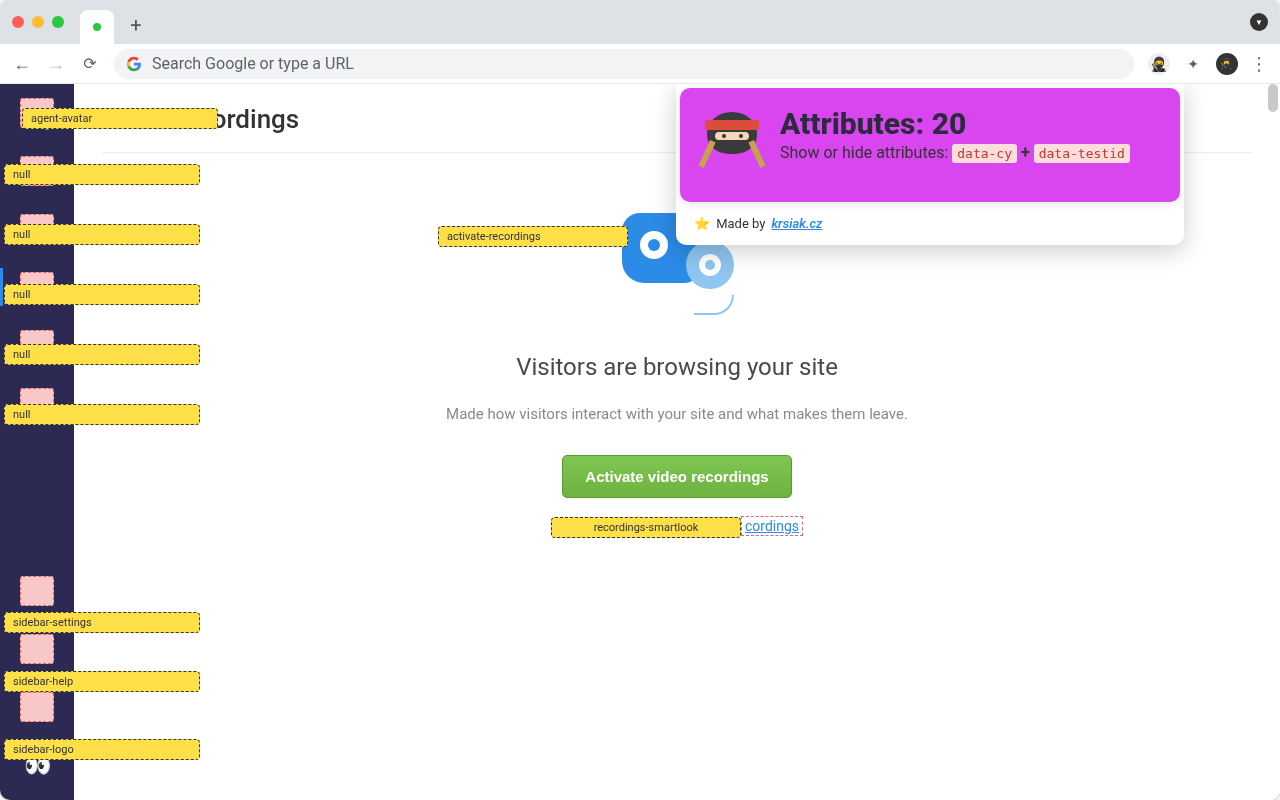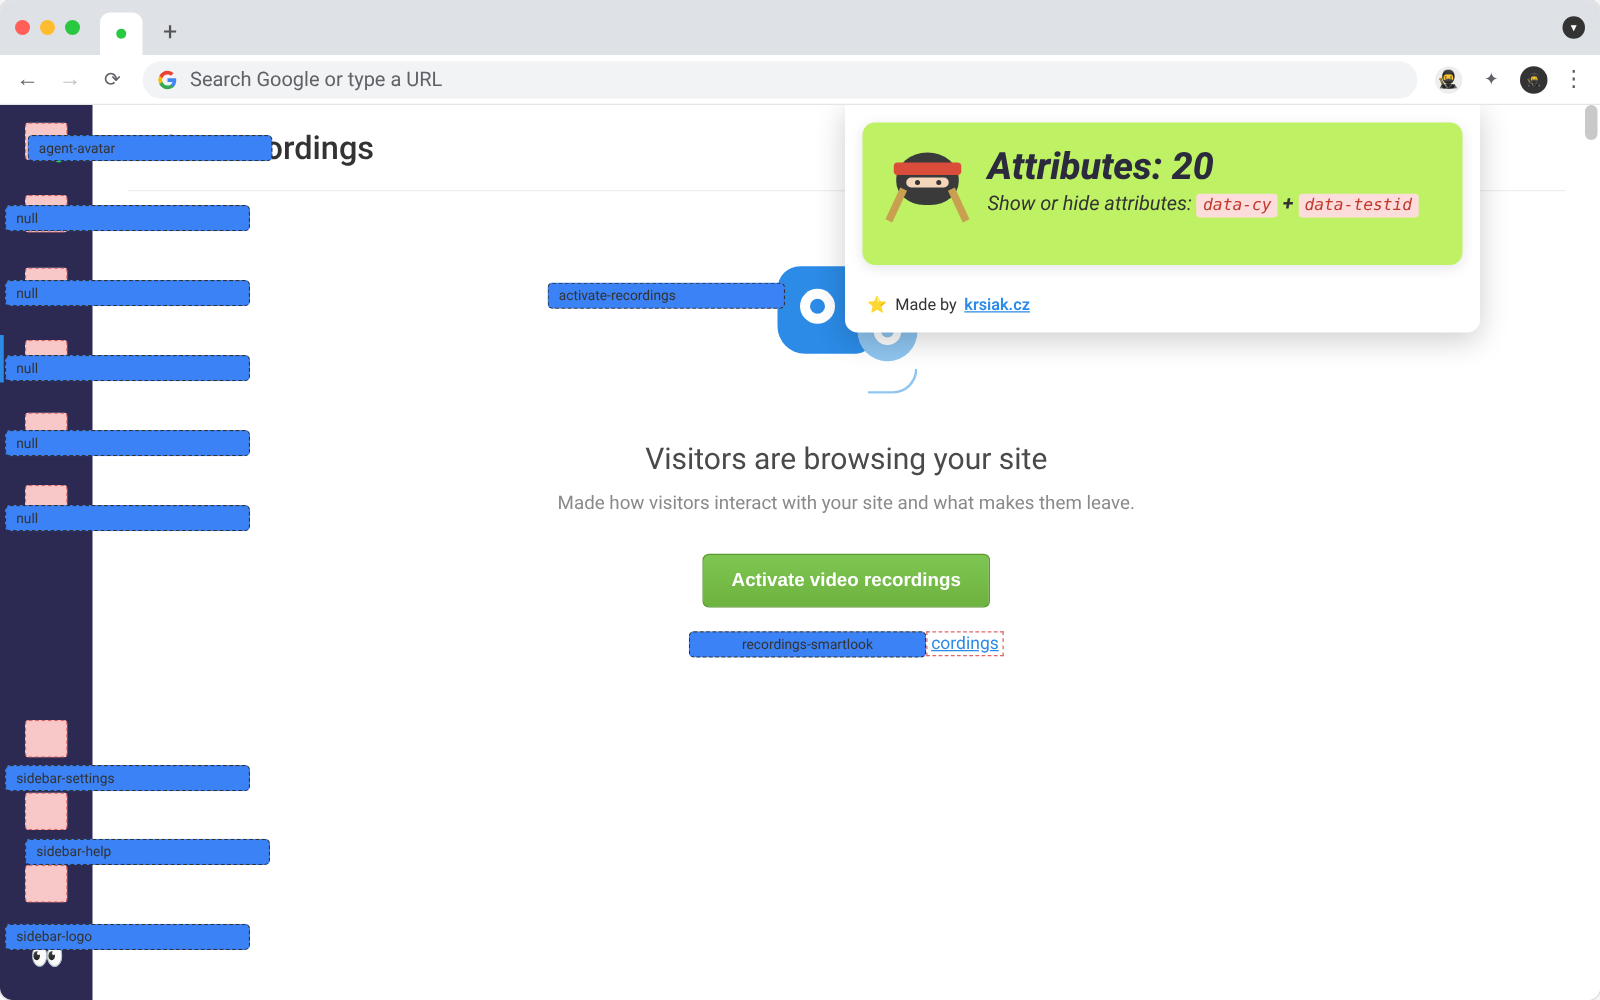--- a/index.html
+++ b/index.html
@@ -130,21 +130,21 @@
 .indicator-dot {
   position: absolute;
   width: 10px; height: 10px; border-radius: 50%;
   background: #28c840; border: 2px solid #2c2a52;
   left: 42px; top: 38px;
 }
 
 
 .tag {
   position: absolute;
-  background: #3b82f6;
+  background: #fde047;
   border: 1px dashed #333;
   border-radius: 4px;
   padding: 3px 8px;
   font-size: 11px;
   color: #333;
   white-space: nowrap;
   z-index: 5;
   min-width: 196px;
 }
 .tag.small { min-width: auto; }
@@ -195,21 +195,21 @@
 .camera-side::before {
   content:""; position:absolute; width:22px; height:22px; background:#fff; border-radius:50%; left:13px; top:13px;
 }
 .camera-side::after {
   content:""; position:absolute; width:10px; height:10px; background:#8fc5f0; border-radius:50%; left:19px; top:19px;
 }
 .squiggle {
   position:absolute; width:40px; height:20px; border:2px solid #8fc5f0; border-top:none; border-left:none; border-radius: 0 0 20px 0;
   right: 8px; bottom: 8px;
 }
-.hero h2 { font-size: 24px; font-weight: 400; color: #4a4a4a; margin-bottom: 12px;}
+.hero h2 { font-size: 24px; font-weight: 400; color: #4a4a4a; margin-bottom: 24px;}
 .hero p { font-size: 15px; color: #8a8a8a; margin-bottom: 32px;}
 .cta {
   display: inline-block;
   background: #6eb23f;
   background: linear-gradient(#7ec653, #6eb23f);
   color: #fff;
   font-weight: 600;
   padding: 12px 22px;
   border-radius: 5px;
   border: 1px solid #5a9a30;
@@ -226,26 +226,25 @@
   top: 0;
   right: 96px;
   width: 508px;
   background: #fff;
   border-radius: 0 0 10px 10px;
   box-shadow: 0 6px 24px rgba(0,0,0,0.2);
   z-index: 20;
   overflow: hidden;
 }
 .ext-card {
-  margin: 14px;
-  background: #bef264;
+  margin: 4px;
+  background: #d946ef;
   border-radius: 10px;
   box-shadow: 0 2px 10px rgba(0,0,0,0.1);
   padding: 18px 20px;
-  font-style: italic;
 }
 .ext-head { display: flex; align-items: flex-start; gap: 16px; margin-bottom: 14px;}
 .ninja {
   width: 64px; height: 64px; flex-shrink: 0;
   position: relative;
 }
 .ninja-head {
   width: 50px; height: 42px; background: #3a3a3a; border-radius: 50% 50% 45% 45%;
   position: absolute; left: 7px; top: 6px;
 }
@@ -282,21 +281,21 @@
   background: #f2f2f2; color: #aaa;
 }
 .toggle-btn.active { background: #e74c3c; color: #fff; }
 .ext-footer {
   padding: 10px 18px 14px;
   font-size: 13px; color: #333;
   display: flex; align-items: center; gap: 6px;
   border-top: 0;
 }
 .star { color: #f1c40f; }
-.ext-footer a { color: #2b8be6; font-weight: 600; }
+.ext-footer a { color: #2b8be6; font-weight: 600; font-style: italic; }
 
 
 .scroll-stub {
   position: absolute; right: 2px; top: 0; width: 10px; height: 28px;
   background: #c9c9c9; border-radius: 5px;
 }
 
 </style>
 </head>
 <body>
@@ -381,21 +380,21 @@
     </div>
 
     <div class="tag" style="left:22px; top:24px;">agent-avatar</div>
     <div class="tag" style="left:4px;  top:80px;">null</div>
     <div class="tag" style="left:4px;  top:140px;">null</div>
     <div class="tag" style="left:4px;  top:200px;">null</div>
     <div class="tag" style="left:4px;  top:260px;">null</div>
     <div class="tag" style="left:4px;  top:320px;">null</div>
 
     <div class="tag" style="left:4px; top:528px;">sidebar-settings</div>
-    <div class="tag" style="left:20px; top:587px;">sidebar-help</div>
+    <div class="tag" style="left:4px; top:587px;">sidebar-help</div>
     <div class="tag" style="left:4px; top:645px;margin-top:10px;">sidebar-logo</div>
 
     <div class="main">
       <div class="page-title">Video recordings</div>
 
       <div style="position:relative;">
         <div class="tag small" style="left:336px; top:-6px; min-width:190px;margin-top:39px;">activate-recordings</div>
       </div>
 
       <div class="hero">

